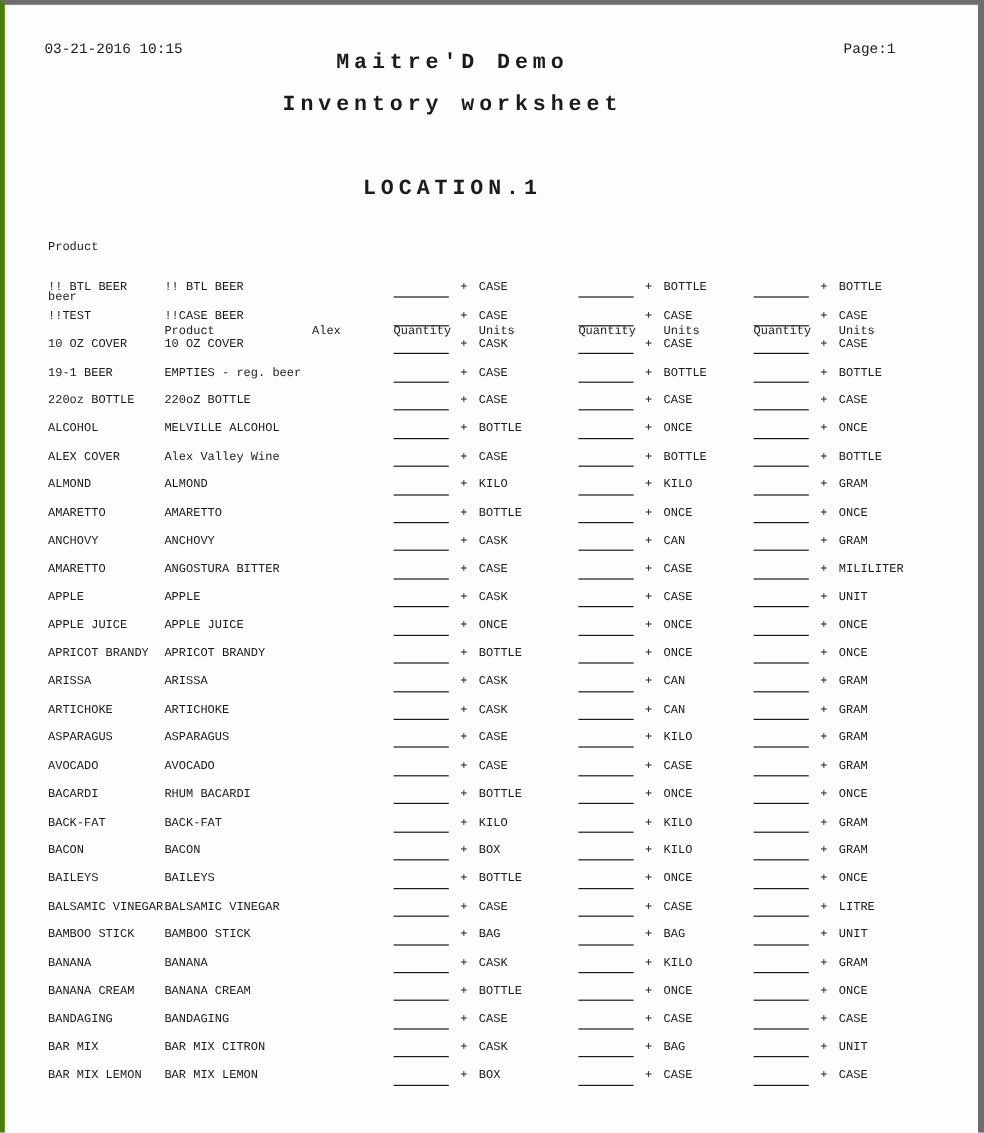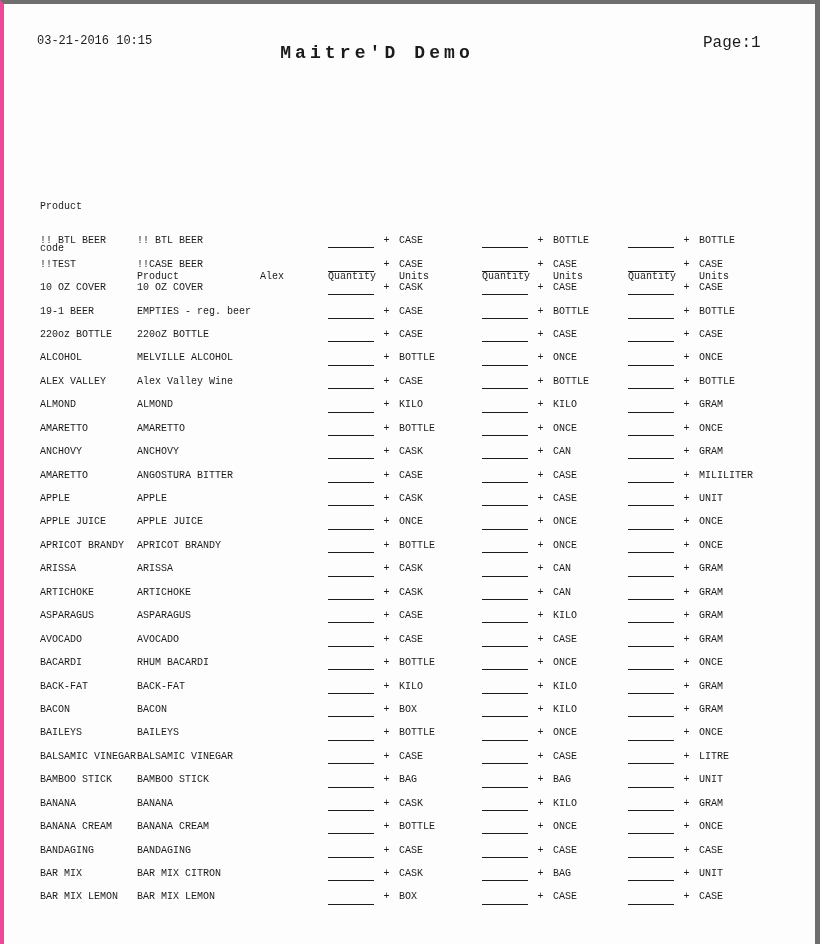--- a/index.html
+++ b/index.html
@@ -11,36 +11,36 @@
     font-family: "Liberation Mono", "DejaVu Sans Mono", monospace;
     color: #1b1b1b;
     overflow: hidden;
   }
   .page {
     position: relative;
     width: 820px;
     height: 944px;
     box-sizing: border-box;
     border-top: 4px solid #6e6e6e;
-    border-left: 4px solid #ec4899;
+    border-left: 4px solid #4d7c0f;
     border-right: 5px solid #6e6e6e;
     background: #fdfdfd;
   }
   .report-date {
     position: absolute;
     left: 33px;
     top: 30px;
     font-size: 12px;
     white-space: pre;
   }
   .page-number {
     position: absolute;
     left: 699px;
     top: 30px;
-    font-size: 16px;
+    font-size: 12px;
     white-space: pre;
   }
   .title-line {
     position: absolute;
     left: 36px;
     width: 674px;
     text-align: center;
     font-size: 18px;
     font-weight: bold;
     letter-spacing: 4.1px;
@@ -86,25 +86,27 @@
 </head>
 <body>
 
 <div class="page">
 
   <div class="report-date">03-21-2016 10:15</div>
 
   <div class="page-number">Page:1</div>
 
   <div class="title-line t1">Maitre'D Demo</div>
+  <div class="title-line t2">Inventory worksheet</div>
+  <div class="title-line t4">LOCATION.1</div>
 
   <div class="grid-row thead">
     <div class="hc">
       <div>Product</div>
-      <div>code</div>
+      <div>beer</div>
     </div>
     <div class="hc">Product</div>
     <div class="hc">Alex</div>
     <div class="hc">Quantity</div>
     <div class="hc"></div>
     <div class="hc">Units</div>
     <div class="hc">Quantity</div>
     <div class="hc"></div>
     <div class="hc">Units</div>
     <div class="hc">Quantity</div>
@@ -191,21 +193,21 @@
         <div class="c plus">+</div>
         <div class="c">BOTTLE</div>
         <div class="c line"></div>
         <div class="c plus">+</div>
         <div class="c">ONCE</div>
         <div class="c line"></div>
         <div class="c plus">+</div>
         <div class="c">ONCE</div>
       </div>
       <div class="grid-row trow">
-        <div class="c">ALEX VALLEY</div>
+        <div class="c">ALEX COVER</div>
         <div class="c">Alex Valley Wine</div>
         <div class="c"></div>
         <div class="c line"></div>
         <div class="c plus">+</div>
         <div class="c">CASE</div>
         <div class="c line"></div>
         <div class="c plus">+</div>
         <div class="c">BOTTLE</div>
         <div class="c line"></div>
         <div class="c plus">+</div>

